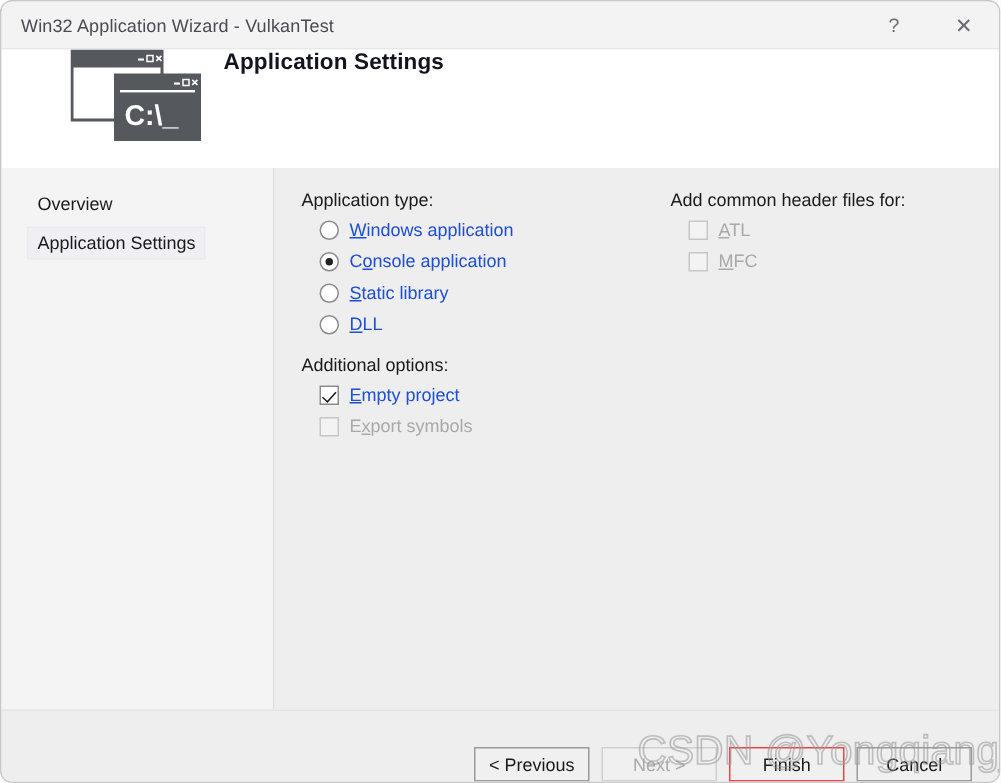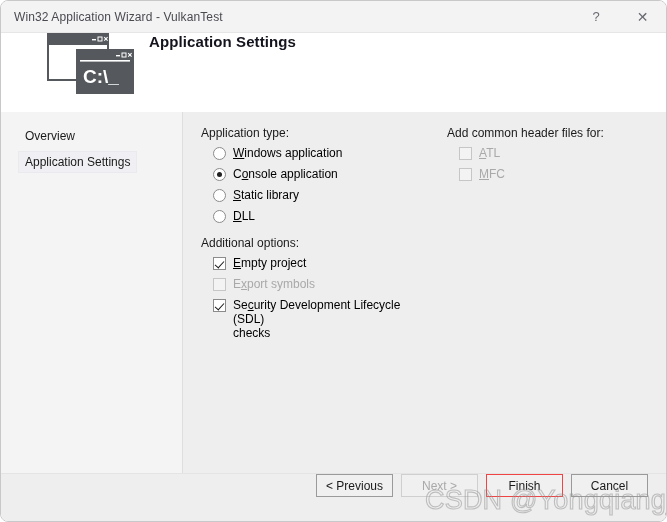--- a/index.html
+++ b/index.html
@@ -185,35 +185,35 @@
     height: 8px;
     border: solid #1a1a1a;
     border-width: 0 1.6px 1.6px 0;
     transform: rotate(42deg);
   }
   .checkbox.dim { border-color: #c6c6c6; background: #f3f3f3; }
 
   .opt-label {
     margin-left: 7px;
     font-size: 12px;
-    color: #000000;
+    color: #1d4ed8;
     line-height: 14px;
     white-space: pre-line;
   }
   .opt-label.dim { color: #a9a9a9; }
   .u { text-decoration: underline; }
 
   
   .footer {
     position: relative;
     height: 48px;
     background: #eeeeee;
     border-top: 1px solid #e4e4e4;
     display: flex;
-    align-items: flex-start;
+    align-items: flex-end;
     justify-content: flex-end;
     padding-right: 18px;
     box-sizing: border-box;
   }
   .btn {
     width: 77px;
     height: 23px;
     margin-left: 8px;
     background: #f0f0f0;
     border: 1px solid #9a9a9a;
@@ -322,25 +322,20 @@
             <span class="checkbox checked"></span>
             <span class="opt-label"><span class="u">E</span><span>mpty project</span></span>
           </div>
 
           <div class="opt-row disabled">
             <span class="checkbox dim"></span>
             <span class="opt-label dim"><span>E</span><span class="u">x</span><span>port symbols</span></span>
           </div>
 
 
-          <div class="opt-row">
-            <span class="checkbox checked"></span>
-            <span class="opt-label"><span>Se</span><span class="u">c</span><span>urity Development Lifecycle (SDL)
-checks</span></span>
-          </div>
 
         </div>
 
         <div class="col-right">
 
           <div class="group-label">Add common header files for:</div>
 
           <div class="opt-row disabled">
             <span class="checkbox dim"></span>
             <span class="opt-label dim"><span class="u">A</span><span>TL</span></span>

